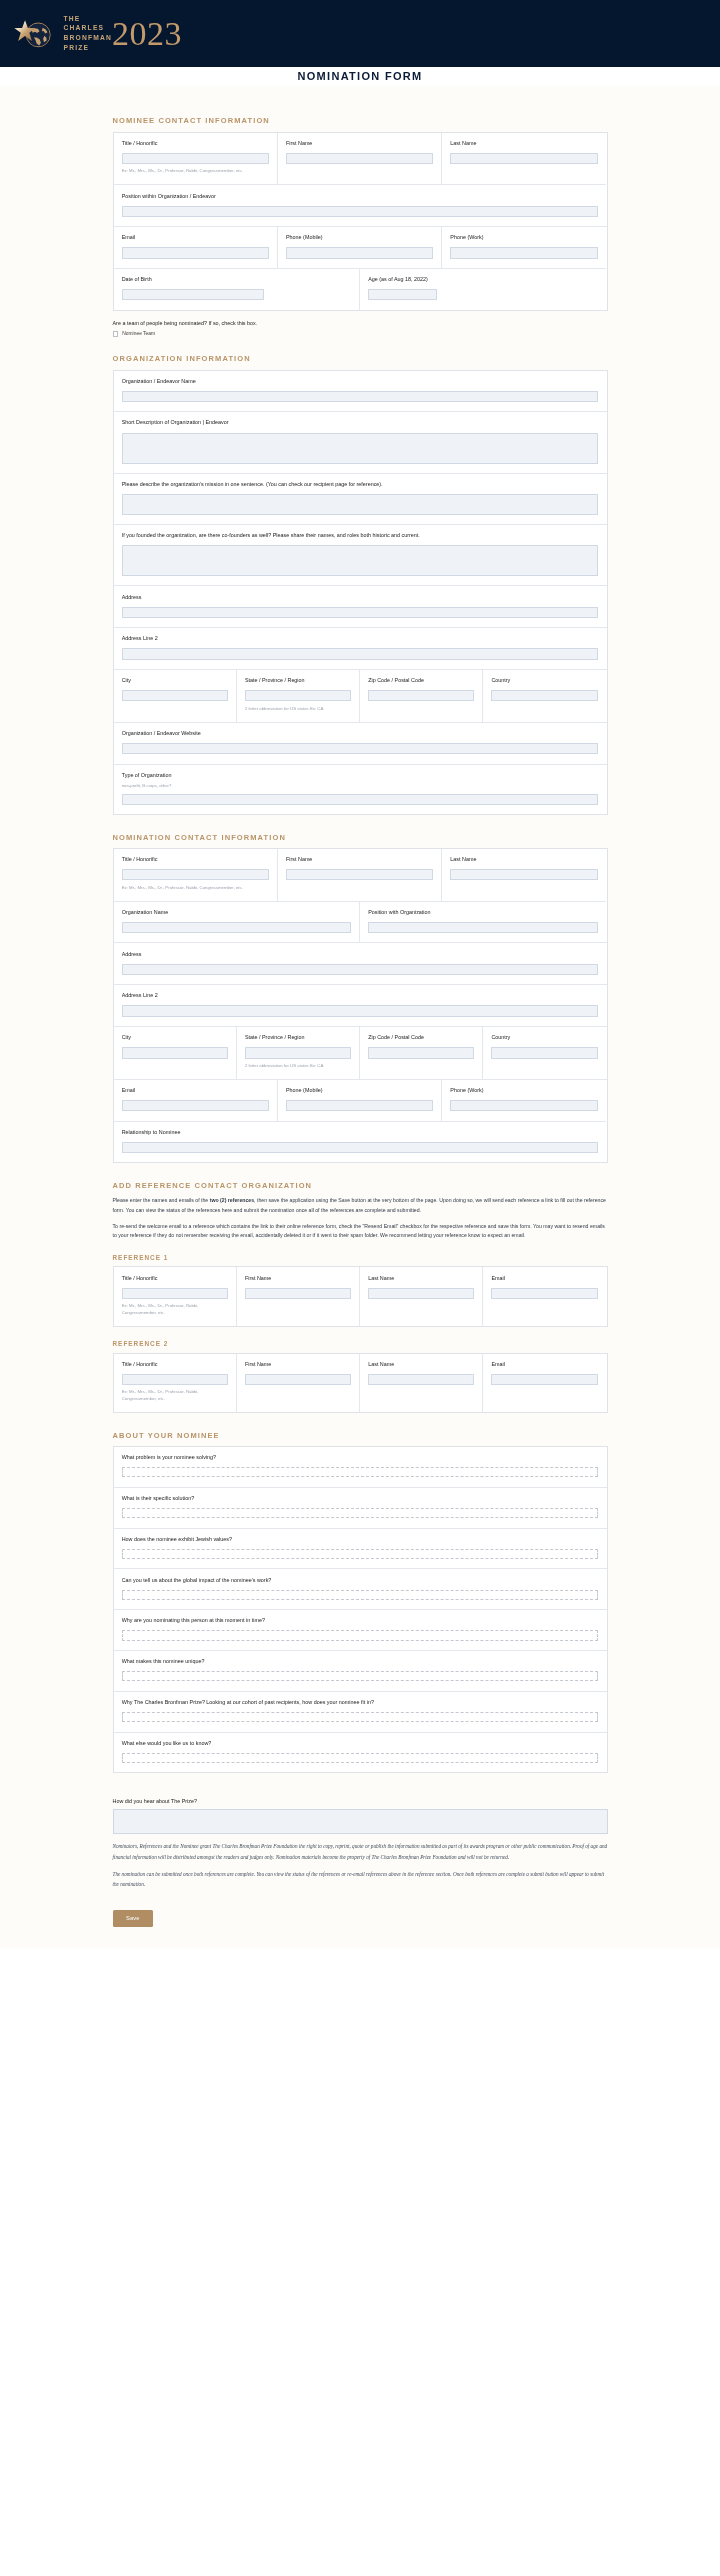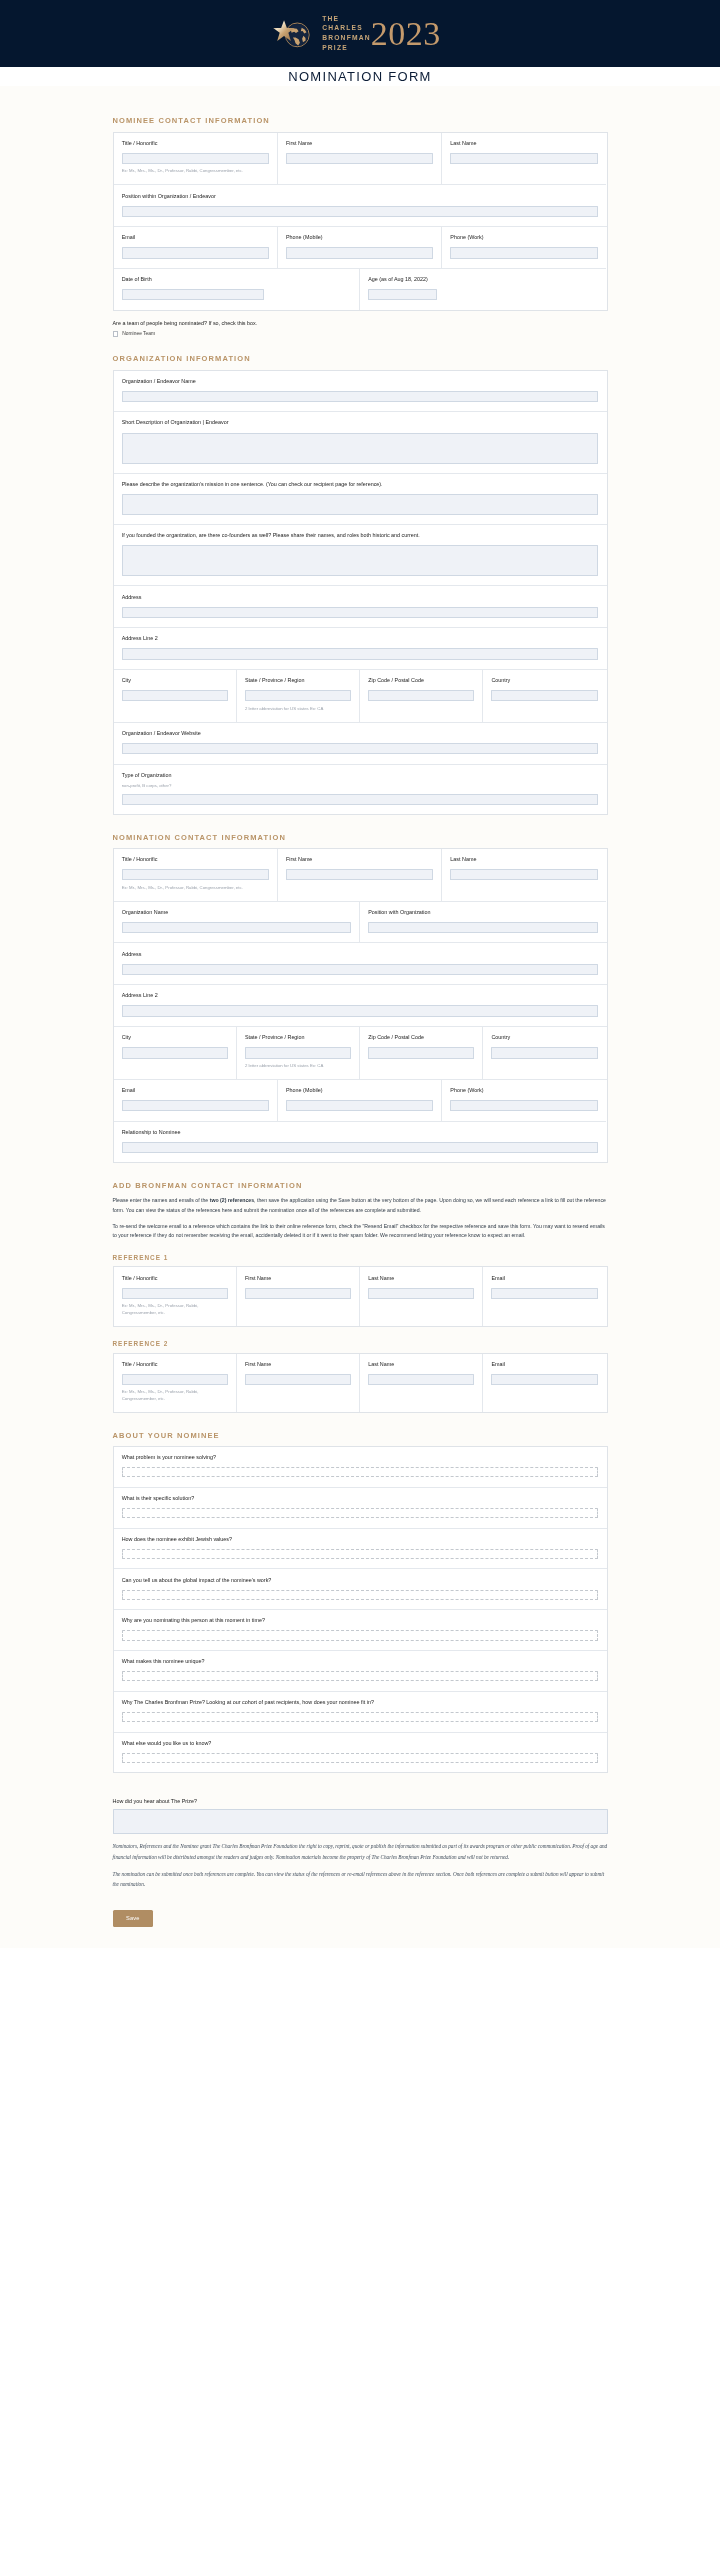--- a/index.html
+++ b/index.html
@@ -12,21 +12,21 @@
     -webkit-font-smoothing: antialiased;
   }
 
   
   .masthead {
     position: relative;
     height: 67px;
     background: #05172f;
     display: flex;
     align-items: center;
-    justify-content: center;
+    justify-content: flex-start;
     padding: 0 17.5px 0 11.3px;
   }
   .brand { display: flex; align-items: center; gap: 8.2px; }
   .brand-mark { width: 44px; height: 44px; position: relative; flex: 0 0 auto; }
   .brand-text {
     display: flex; flex-direction: column; gap: 1.5px;
     font-size: 6.7px; letter-spacing: 1.2px; font-weight: 700;
     color: #c8a678; line-height: 1.25;
   }
   .year {
@@ -34,21 +34,21 @@
     font-size: 34px; font-weight: 400; color: #c49a6c;
     letter-spacing: 0.5px; line-height: 1;
     padding-right: 3.1px;
   }
   .gold-bar {
     height: 18.5px;
     background: linear-gradient(180deg,#a9updated 0%, #caa878 0%, #e6d3b4 28%, #f6edda 52%, #e4cfae 74%, #c6a173 100%);
     display: flex; align-items: center; justify-content: center;
   }
   .gold-bar .bar-title {
-    font-size: 13px; font-weight: 400; letter-spacing: 1.3px; color: #0b1c36;
+    font-size: 11px; font-weight: 700; letter-spacing: 1.3px; color: #0b1c36;
   }
 
   
   .page { background: #fdfcf9; padding: 13.4px 0 0; }
   .wrap { width: 495px; margin: 0 auto; }
 
   .section-title {
     color: #b99468;
     font-size: 7.5px;
     font-weight: 700;
@@ -371,21 +371,21 @@
       <div class="fin"></div>
     </div>
 
     <div class="cell w100" style="border-bottom:none">
       <div class="flabel">Relationship to Nominee</div>
       <div class="fin"></div>
     </div>
   </div>
 
   
-  <div class="section-title">ADD BRONFMAN CONTACT INFORMATION</div>
+  <div class="section-title">ADD REFERENCE CONTACT ORGANIZATION</div>
 
   <p class="intro-p">
     <span>Please enter the names and emails of the </span><b>two (2) references</b><span>, then save the application using the Save button at the very bottom of the page. Upon doing so, we will send each reference a link to fill out the reference form. You can view the status of the references here and submit the nomination once all of the references are complete and submitted.</span>
   </p>
   <p class="intro-p">To re-send the welcome email to a reference which contains the link to their online reference form, check the "Resend Email" checkbox for the respective reference and save this form. You may want to resend emails to your reference if they do not remember receiving the email, accidentally deleted it or if it went to their spam folder. We recommend letting your reference know to expect an email.</p>
 
   <div class="section-title sub">REFERENCE 1</div>
   <div class="card">
     <div class="cell w25" style="border-bottom:none">
       <div class="flabel">Title / Honorific</div>

